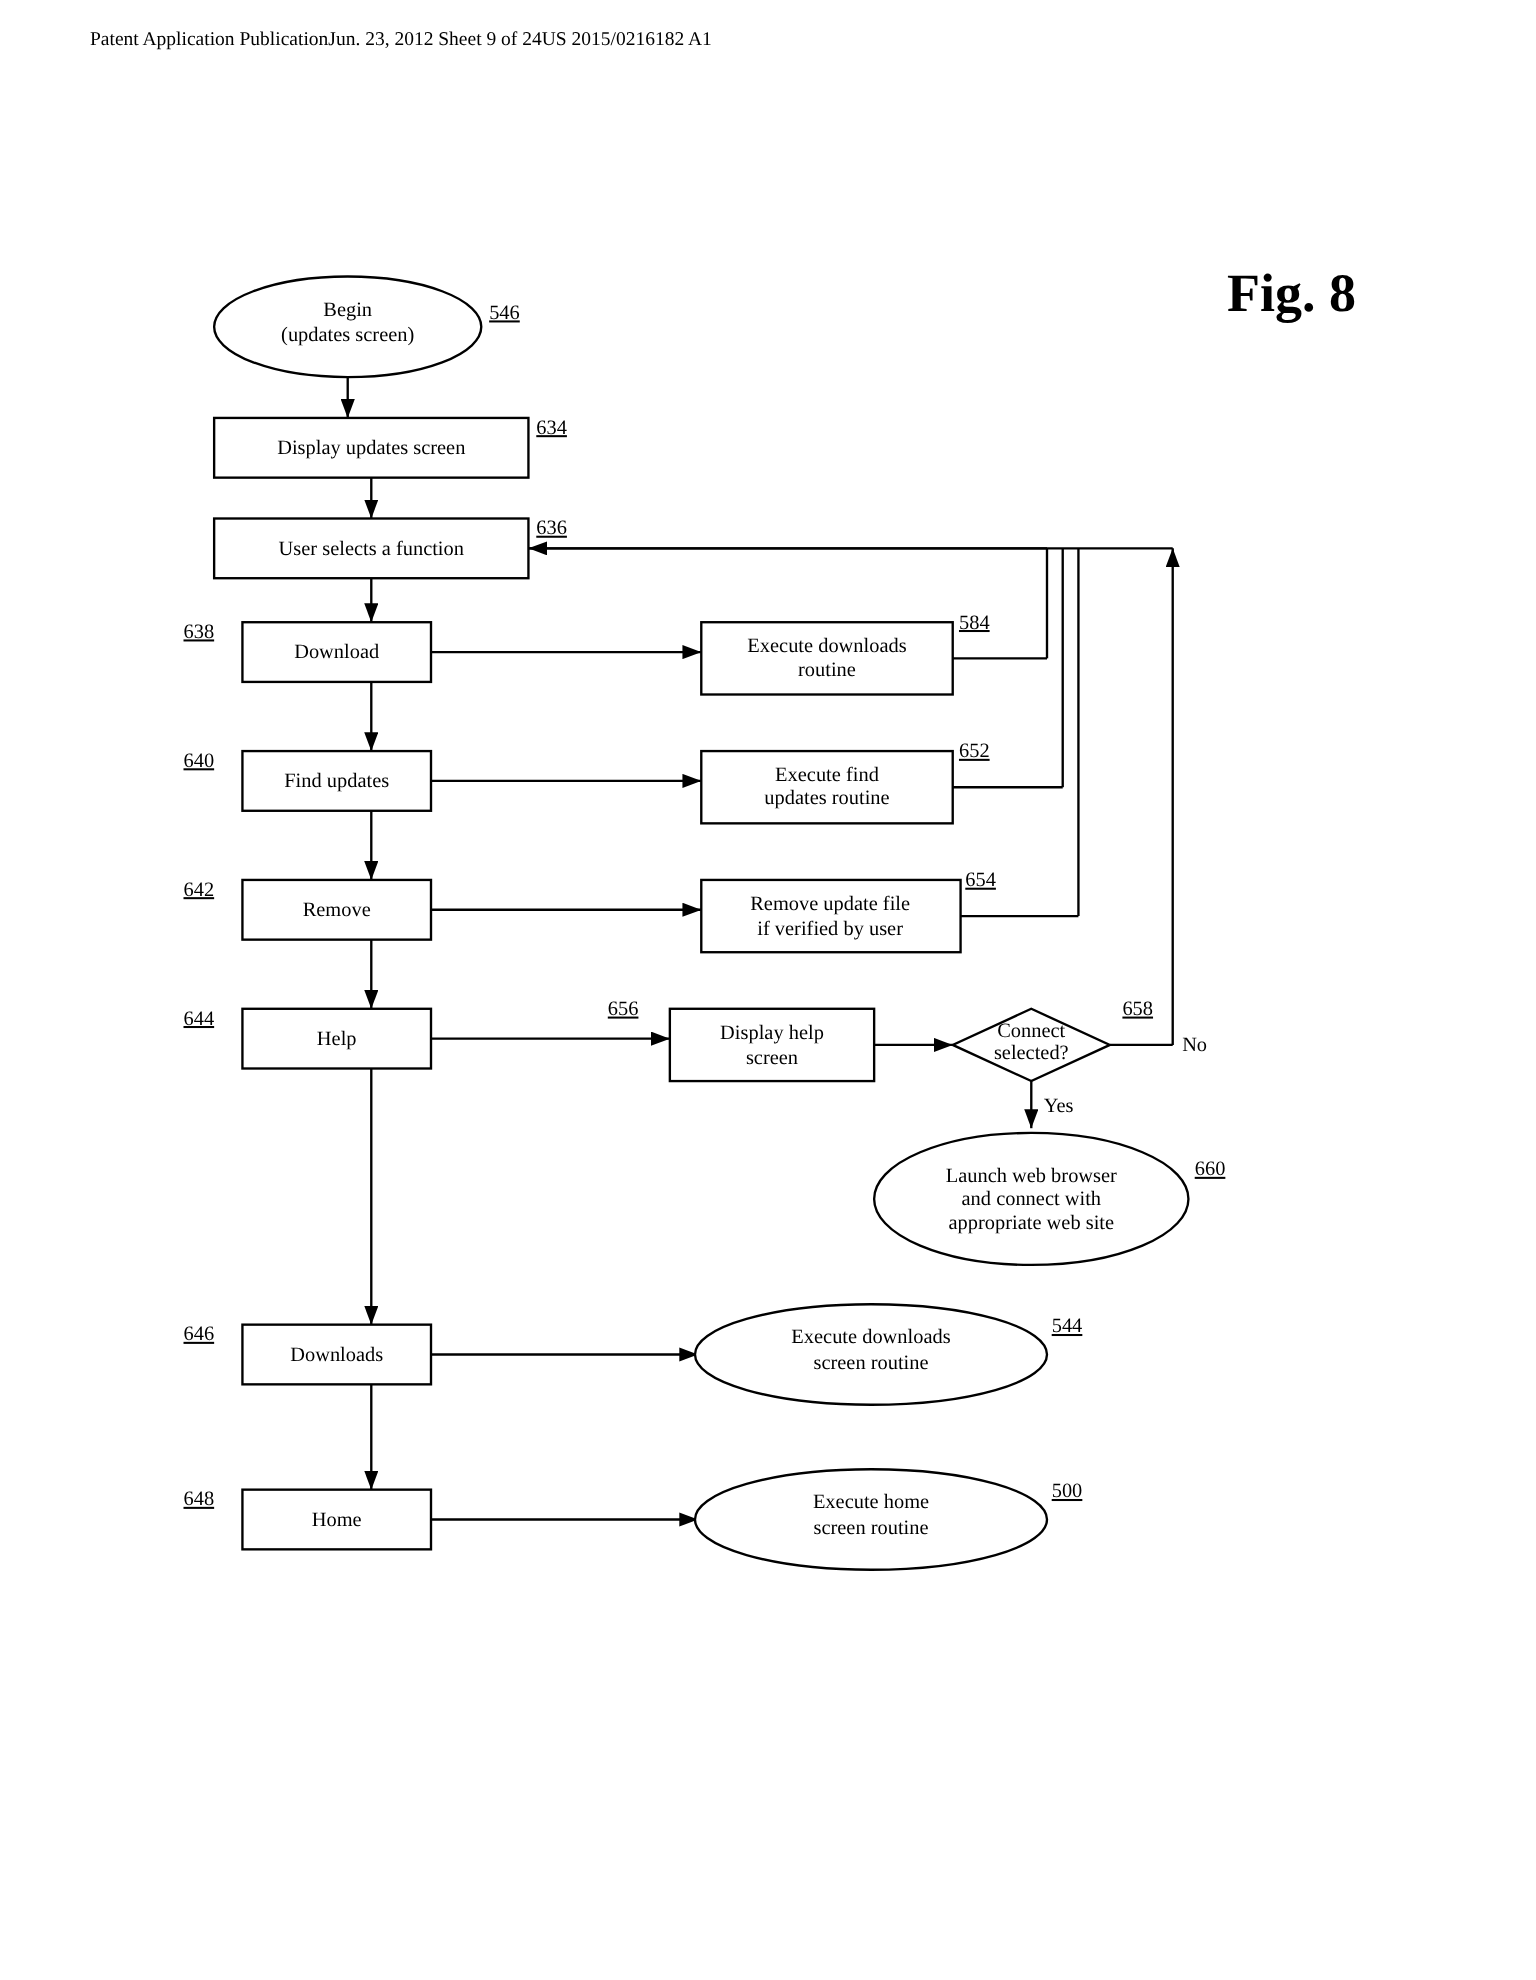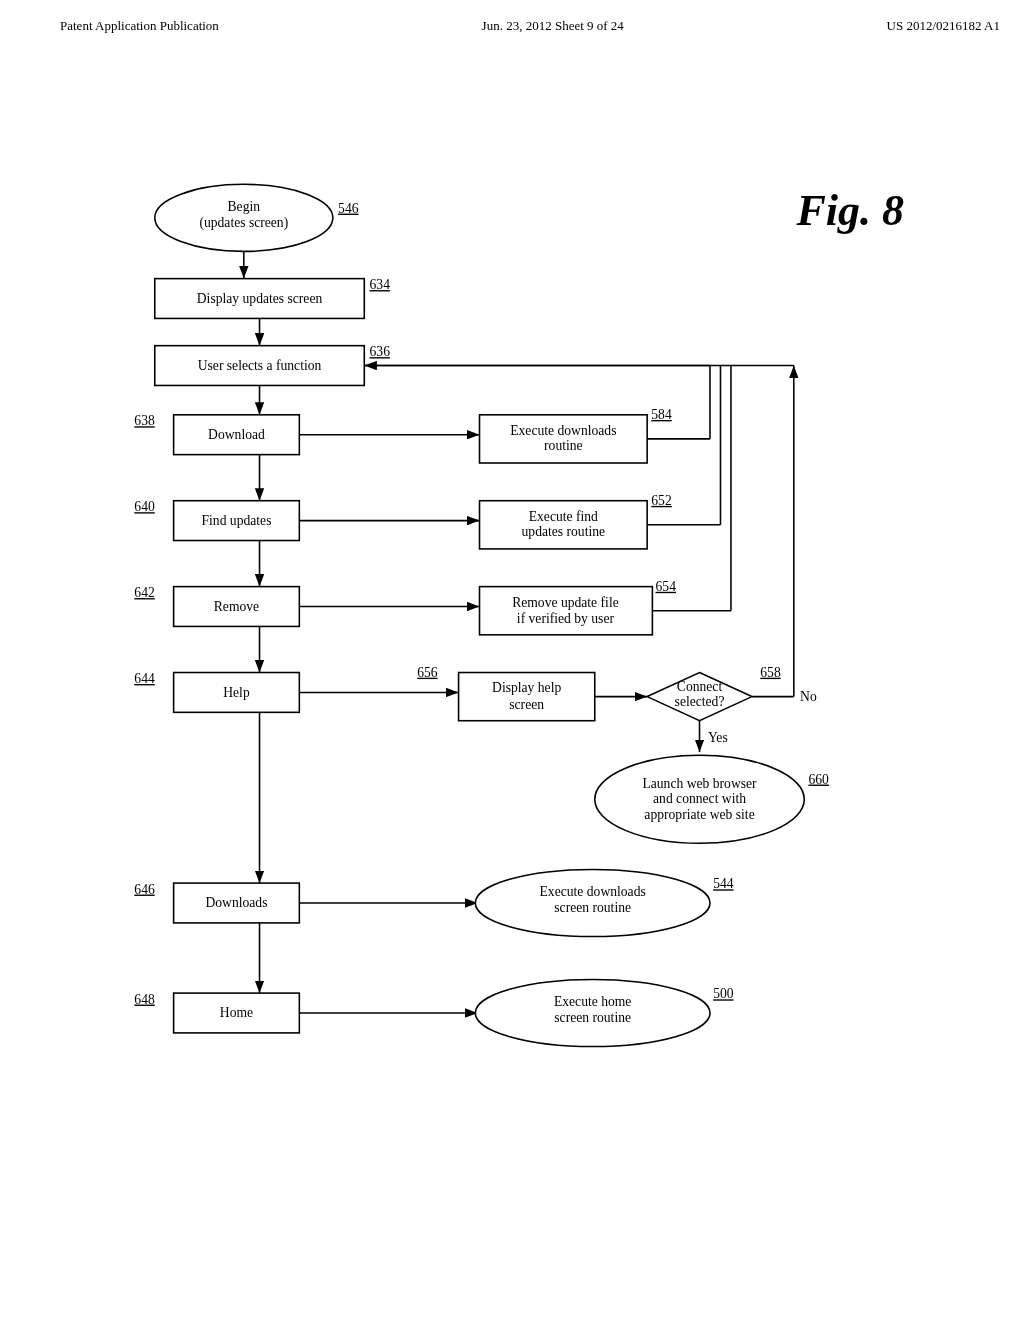--- a/index.html
+++ b/index.html
@@ -7,40 +7,38 @@
       background: #fff;
       font-family: 'Times New Roman', Times, serif;
       width: 1024px;
       min-height: 1320px;
       position: relative;
       overflow-x: hidden;
     }
 
     .page-header {
       display: flex;
-      justify-content: space-between;
       align-items: center;
       padding: 18px 24px 8px 60px;
       font-size: 13px;
       border-bottom: none;
     }
 
     .fig-label {
       position: absolute;
-      top: 185px;
+      top: 174px;
       right: 120px;
-      font-size: 44px;
-      font-style: italic;
+      font-size: 36px;
       font-weight: bold;
     }
 
     .diagram-area {
       position: absolute;
       top: 155px;
-      left: 60px;
+      left: 48px;
       width: 860px;
       height: 1100px;
     }
 
     
     .flowchart-svg {
       width: 100%;
       height: 100%;
     }
 
@@ -48,21 +46,21 @@
       font-family: 'Times New Roman', Times, serif;
       font-size: 13px;
     }
   </style>
 </head>
 <body>
 
 <div class="page-header">
   <span>Patent Application Publication</span>
   <span>Jun. 23, 2012    Sheet 9 of 24</span>
-  <span>US 2012/0216182 A1</span>
+  <span>US 2015/0216182 A1</span>
 </div>
 
 <div class="fig-label">Fig. 8</div>
 
 <div class="diagram-area">
   <svg class="flowchart-svg" viewBox="0 0 820 1050" xmlns="http://www.w3.org/2000/svg">
     <defs>
       <marker id="arrowhead" markerWidth="8" markerHeight="6" refX="8" refY="3" orient="auto">
         <polygon points="0 0, 8 3, 0 6" fill="#000"></polygon>
       </marker>

